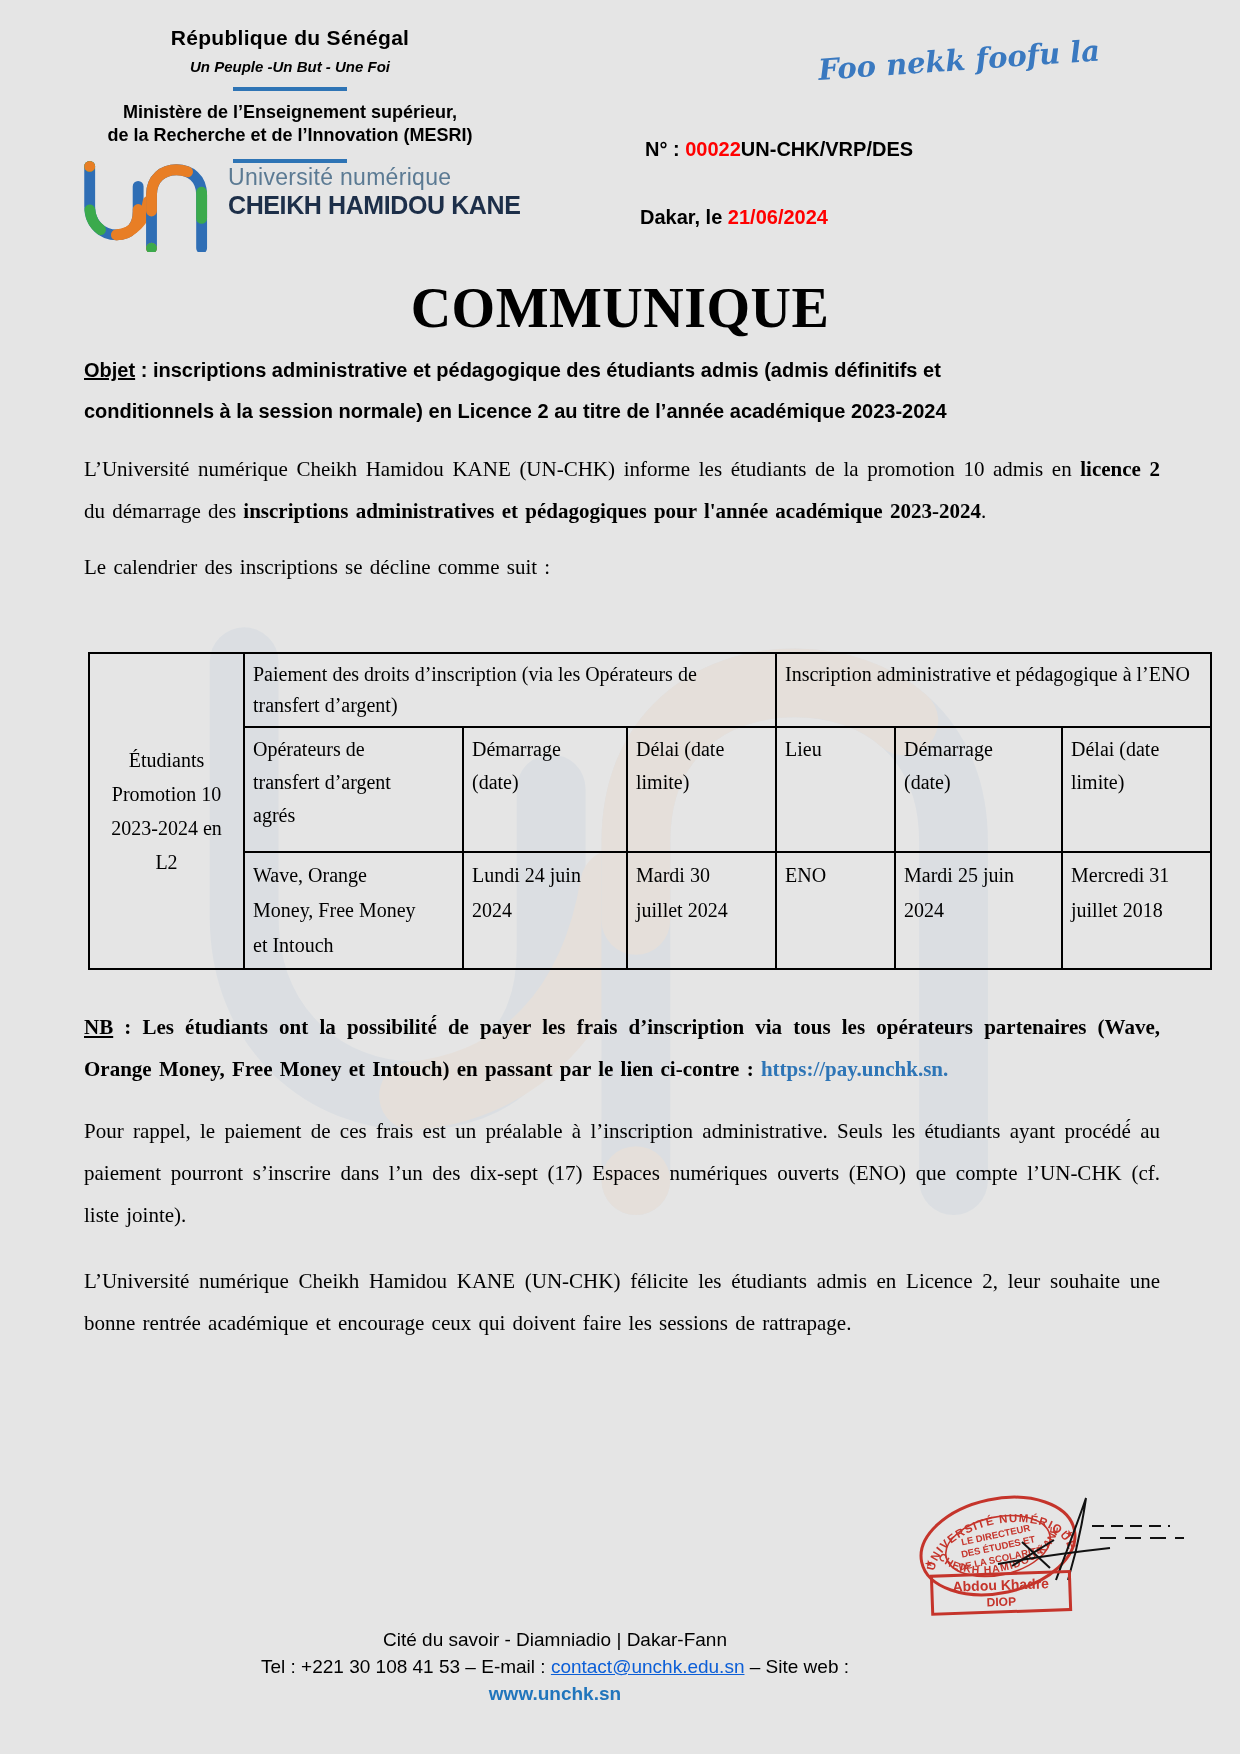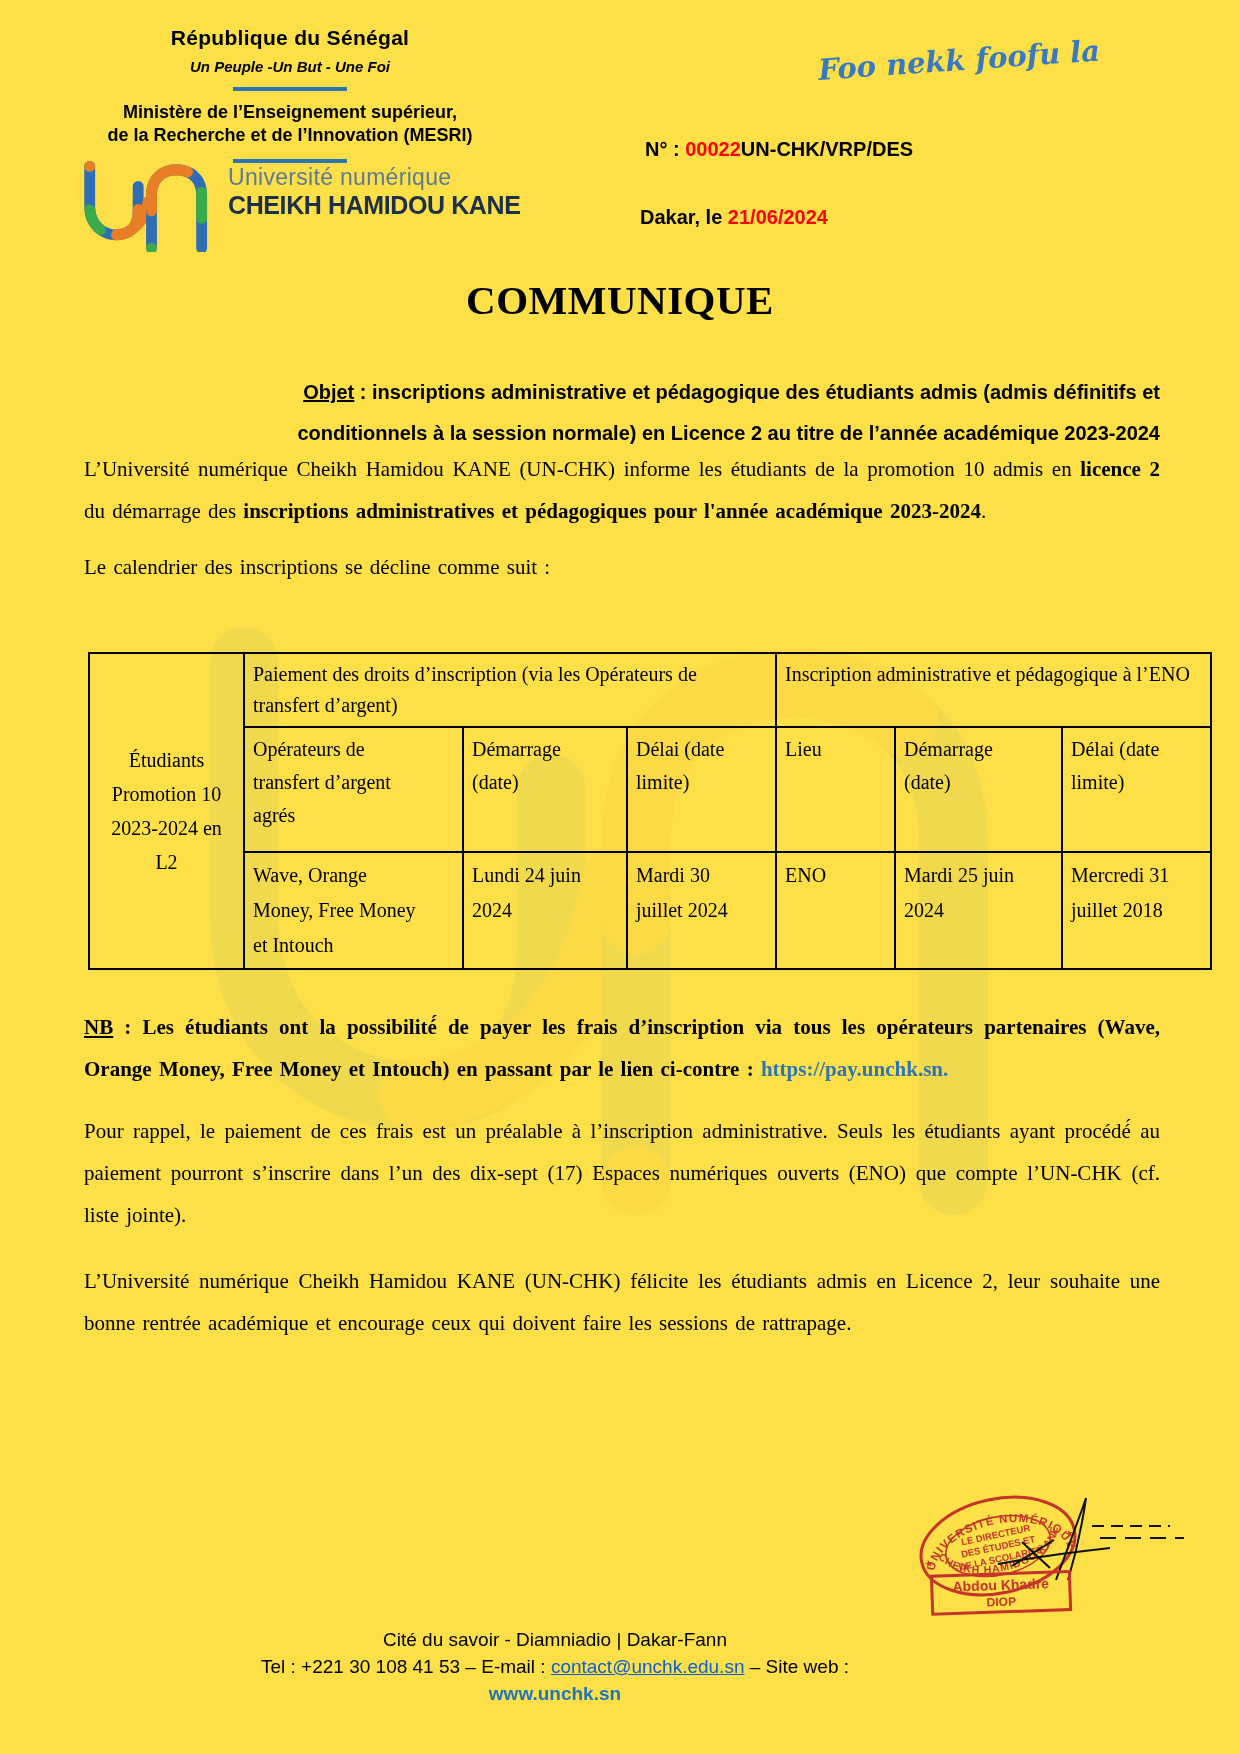--- a/index.html
+++ b/index.html
@@ -1,18 +1,18 @@
 <!DOCTYPE html>
 <html><head>
 <meta charset="utf-8">
 <style>
   html,body{margin:0;padding:0;background:#9a9a9a;}
   .page{
     position:relative;width:1240px;height:1754px;margin:0 auto;
-    background:#fde047;overflow:hidden;
+    background:#e5e5e5;overflow:hidden;
     font-family:"Liberation Serif","DejaVu Serif",serif;color:#000;
   }
   
   .watermark{position:absolute;left:170px;top:570px;width:900px;height:660px;opacity:0.05;}
   
   .hdr-left{position:absolute;left:85px;top:26px;width:410px;text-align:center;
     font-family:"Liberation Sans","DejaVu Sans",sans-serif;}
   .republic{font-size:21px;font-weight:bold;letter-spacing:.3px;}
   .motto{font-size:15px;font-style:italic;font-weight:bold;margin-top:8px;}
   .divider{width:114px;height:4px;background:#2E74B5;margin:12px auto 10px auto;}
@@ -27,22 +27,22 @@
   .slogan{position:absolute;left:818px;top:44px;width:260px;
     font-family:"DejaVu Serif",serif;font-style:italic;font-weight:bold;
     font-size:29px;color:#3A79C0;transform:rotate(-4deg);white-space:nowrap;}
   .ref-line{position:absolute;left:645px;top:138px;
     font-family:"Liberation Sans","DejaVu Sans",sans-serif;font-weight:bold;font-size:20px;}
   .date-line{position:absolute;left:640px;top:206px;
     font-family:"Liberation Sans","DejaVu Sans",sans-serif;font-weight:bold;font-size:20px;}
   .red{color:#FF0000;}
   
   .doc-title{position:absolute;left:0;top:276px;width:1240px;text-align:center;
-    font-size:41px;font-weight:bold;letter-spacing:.5px;}
-  .objet{position:absolute;left:84px;top:372px;width:1076px;text-align:right;
+    font-size:56px;font-weight:bold;letter-spacing:.5px;}
+  .objet{position:absolute;left:84px;top:350px;width:1076px;text-align:left;
     font-family:"Liberation Sans","DejaVu Sans",sans-serif;font-weight:bold;
     font-size:20px;line-height:41px;}
   .u{text-decoration:underline;}
   
   .content{position:absolute;left:84px;top:448px;width:1076px;
     font-size:21px;line-height:42px;word-spacing:2px;}
   .para{text-align:justify;margin:0;}
   .b{font-weight:bold;}
   .intro{margin-top:14px;}
   a.link-bold{color:#2E75B6;font-weight:bold;text-decoration:none;}

